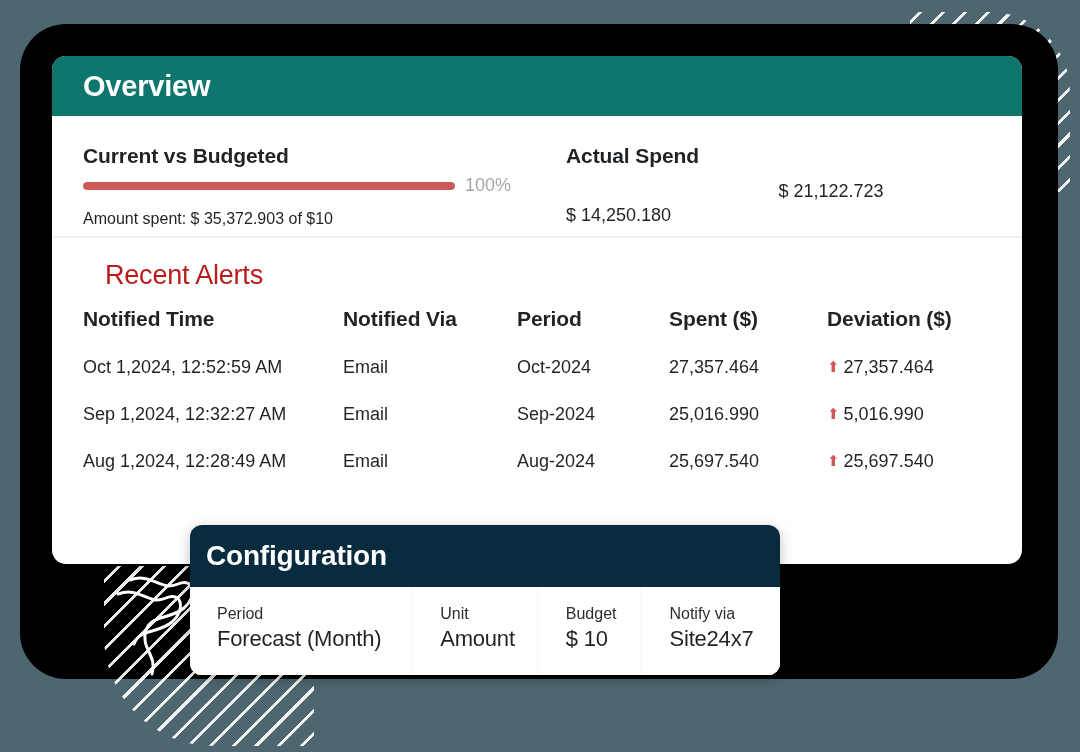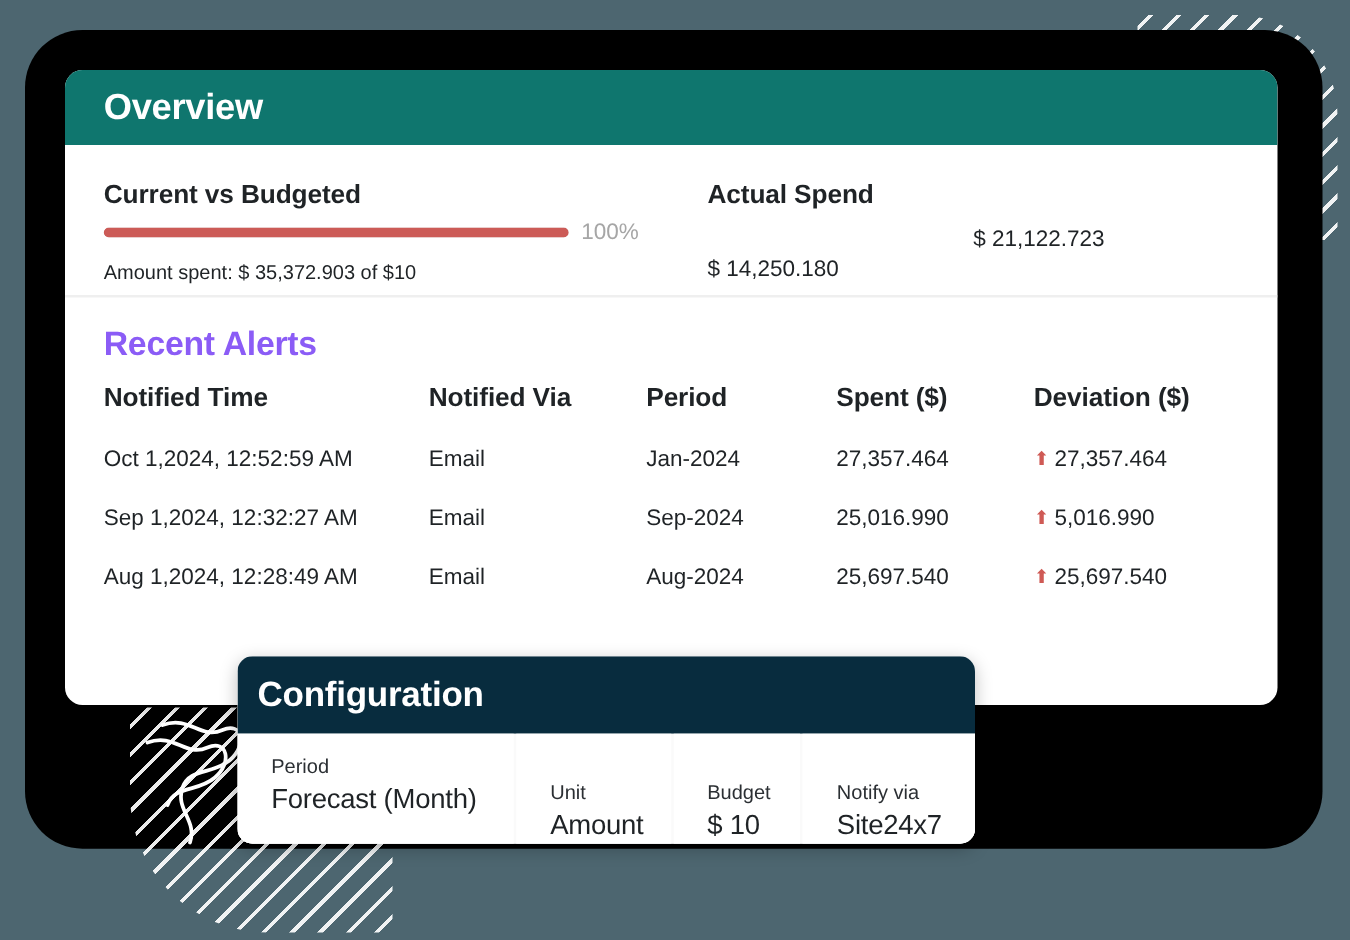--- a/index.html
+++ b/index.html
@@ -148,23 +148,24 @@
     background: #efefef;
     margin: 0;
   }
 
   
   .alerts {
     padding: 22px 31px 0 31px;
   }
   .alerts-title {
     font-size: 27px;
-    font-weight: bold;
-    color: #8b5cf6;
+    font-weight: normal;
+    color: #b91c1c;
     letter-spacing: -0.2px;
+    margin-left: 22px;
   }
   table.alerts-table {
     width: 100%;
     border-collapse: collapse;
     margin-top: 16px;
   }
   table.alerts-table th {
     text-align: left;
     font-size: 21px;
     font-weight: bold;
@@ -223,21 +224,21 @@
     height: 88px;
     background: #fafafa;
   }
   .config-item {
     background: #ffffff;
     padding: 17px 0 0 27px;
     display: flex;
     flex-direction: column;
     justify-content: flex-start;
   }
-  .config-item + .config-item { margin-left: 2px; justify-content: flex-end; }
+  .config-item + .config-item { margin-left: 2px; }
   .ci-period { width: 222px; }
   .ci-unit   { width: 124px; }
   .ci-budget { width: 102px; }
   .ci-notify { width: 138px; }
 
   .config-item-label {
     font-size: 16px;
     color: #2b2f33;
     line-height: 1.25;
   }
@@ -310,21 +311,21 @@
           <th class="col-via">Notified Via</th>
           <th class="col-period">Period</th>
           <th class="col-spent">Spent ($)</th>
           <th class="col-dev">Deviation ($)</th>
         </tr>
       </thead>
       <tbody id="alerts-body">
           <tr>
             <td class="col-time">Oct 1,2024, 12:52:59 AM</td>
             <td class="col-via">Email</td>
-            <td class="col-period">Jan-2024</td>
+            <td class="col-period">Oct-2024</td>
             <td class="col-spent">27,357.464</td>
             <td class="col-dev dev-cell"><span class="arrow-up">⬆</span>27,357.464</td>
           </tr>
           <tr>
             <td class="col-time">Sep 1,2024, 12:32:27 AM</td>
             <td class="col-via">Email</td>
             <td class="col-period">Sep-2024</td>
             <td class="col-spent">25,016.990</td>
             <td class="col-dev dev-cell"><span class="arrow-up">⬆</span>5,016.990</td>
           </tr>

